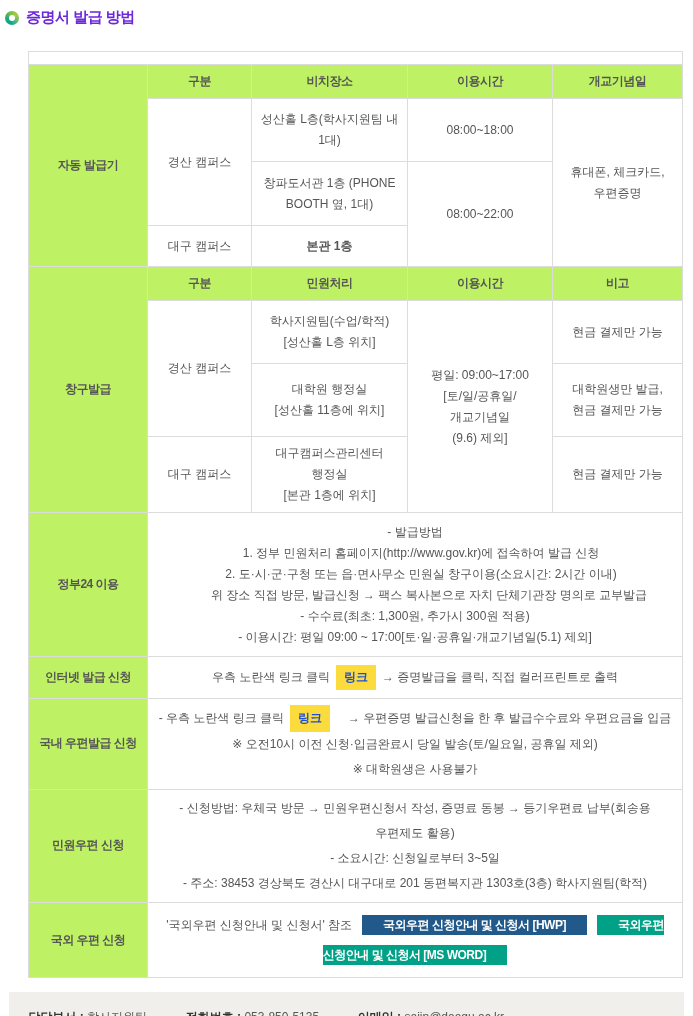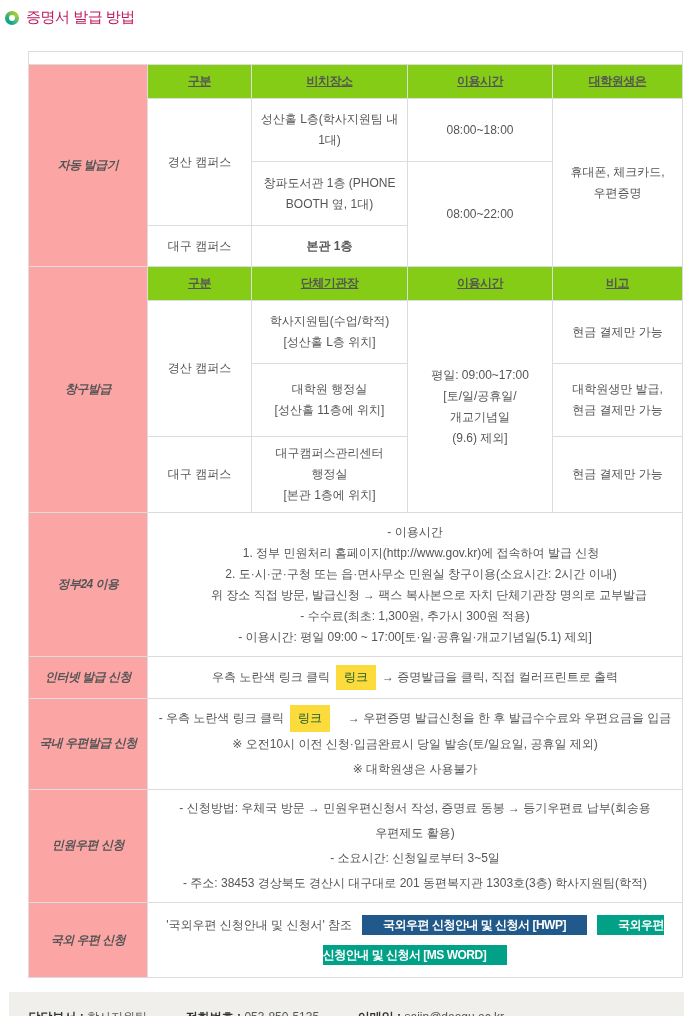--- a/index.html
+++ b/index.html
@@ -6,45 +6,45 @@
   html,body { width:693px; background:#ffffff; font-family:"Liberation Sans","DejaVu Sans",sans-serif; color:#555; }
   body { font-size:12px; }
 
   
   .page-header { display:flex; align-items:center; gap:7px; padding:8px 0 0 5px; }
   .ring-icon { width:14px; height:14px; border-radius:50%;
     background:conic-gradient(from 200deg, #00a88e, #2aa878, #7fbf4d, #aacd36, #58b77d, #00a88e);
     position:relative; flex:0 0 auto; }
   .ring-icon::after { content:""; position:absolute; left:4px; top:4px; width:6px; height:6px;
     border-radius:50%; background:#fff; }
-  .page-title { font-size:15px; font-weight:normal; color:#be185d; letter-spacing:-0.5px; }
+  .page-title { font-size:15px; font-weight:bold; color:#6d28d9; letter-spacing:-0.5px; }
 
   
   table.cert { border-collapse:collapse; table-layout:fixed; width:654px; margin:24px 0 0 28px; }
   table.cert col.c1 { width:119px; }
   table.cert col.c2 { width:104px; }
   table.cert col.c3 { width:156px; }
   table.cert col.c4 { width:145px; }
   table.cert col.c5 { width:130px; }
   table.cert td { border:1px solid #dcdcdc; vertical-align:middle; text-align:center;
     color:#555; line-height:1.75; padding:6px 8px; word-break:keep-all; }
   table.cert { border:1px solid #c9c9c9; }
   td.spacer { height:12px; padding:0; background:#fff; }
-  td.rowlabel { background:#fca5a5; font-weight:bold; color:#333; letter-spacing:-0.5px;font-style:italic; }
-  td.head { background:#84cc16; font-weight:bold; color:#3d4a46; height:32px; letter-spacing:-0.5px;text-decoration:underline; }
+  td.rowlabel { background:#bef264; font-weight:bold; color:#333; letter-spacing:-0.5px; }
+  td.head { background:#bef264; font-weight:bold; color:#3d4a46; height:32px; letter-spacing:-0.5px; }
   td.left { text-align:left; padding:8px 12px; }
   td.tall { height:63px; }
   td.tall2 { height:64px; }
   td.short { height:41px;font-weight:bold; }
   td.content { text-align:left; padding:12px 16px; line-height:2.0; }
   .line { white-space:normal; }
   .indent1 { padding-left:12px; }
   .indent2 { padding-left:28px; }
 
-  .hl-link { display:inline-block; background:#fbdc3c; color:#14532d; font-weight:normal;
+  .hl-link { display:inline-block; background:#fbdc3c; color:#1d4ed8; font-weight:bold;
     padding:1px 8px; margin:0 4px; cursor:pointer; }
   .file-btn { color:#fff; font-weight:bold; padding:3px 21px; line-height:2.5;
     cursor:pointer; letter-spacing:-0.5px; }
   .btn-hwp { background:#20598a; margin-left:10px; }
   .btn-word { background:#00a187; margin-left:10px; }
 
   
   .footer { margin:14px 9px 0 9px; background:#f1efec; padding:13px 12px 12px 12px; height:72px; }
   .footer-line { line-height:2.0; color:#555; }
   .footer-line b { color:#333; }
@@ -70,41 +70,41 @@
   <tbody>
       <tr>
         <td class="spacer" colspan="5"></td>
       </tr>
 
   <tr>
     <td class="rowlabel" rowspan="4">자동 발급기</td>
     <td class="head">구분</td>
     <td class="head">비치장소</td>
     <td class="head">이용시간</td>
-    <td class="head">대학원생은</td>
+    <td class="head">개교기념일</td>
   </tr>
   <tr>
     <td rowspan="2">경산 캠퍼스</td>
     <td class="left tall">성산홀 L층(학사지원팀 내 1대)</td>
     <td>08:00~18:00</td>
     <td rowspan="3">휴대폰, 체크카드, 우편증명</td>
   </tr>
   <tr>
     <td class="left tall2">창파도서관 1층 (PHONE BOOTH 옆, 1대)</td>
     <td rowspan="2">08:00~22:00</td>
   </tr>
   <tr>
     <td>대구 캠퍼스</td>
     <td class="left short">본관 1층</td>
   </tr>
 
   <tr>
     <td class="rowlabel" rowspan="4">창구발급</td>
     <td class="head">구분</td>
-    <td class="head">단체기관장</td>
+    <td class="head">민원처리</td>
     <td class="head">이용시간</td>
     <td class="head">비고</td>
   </tr>
   <tr>
     <td rowspan="2">경산 캠퍼스</td>
     <td class="left tall">
       <div class="line">학사지원팀(수업/학적)</div>
       <div class="line">[성산홀 L층 위치]</div>
     </td>
     <td class="left" rowspan="3">
@@ -129,21 +129,21 @@
     <td class="left tall">
       <div class="line">대구캠퍼스관리센터 행정실</div>
       <div class="line">[본관 1층에 위치]</div>
     </td>
     <td>현금 결제만 가능</td>
   </tr>
 
   <tr>
     <td class="rowlabel">정부24 이용</td>
     <td class="content" colspan="4" style="height:144px;">
-      <div class="line">- 이용시간</div>
+      <div class="line">- 발급방법</div>
       <div class="line indent1">1. 정부 민원처리 홈페이지(http://www.gov.kr)에 접속하여 발급 신청</div>
       <div class="line indent1">2. 도·시·군·구청 또는 읍·면사무소 민원실 창구이용(소요시간: 2시간 이내)</div>
       <div class="line indent2">위 장소 직접 방문, 발급신청 → 팩스 복사본으로 자치 단체기관장 명의로 교부발급</div>
       <div class="line">- 수수료(최초: 1,300원, 추가시 300원 적용)</div>
       <div class="line">- 이용시간: 평일 09:00 ~ 17:00[토·일·공휴일·개교기념일(5.1) 제외]</div>
     </td>
   </tr>
 
   <tr>
     <td class="rowlabel">인터넷 발급 신청</td>

